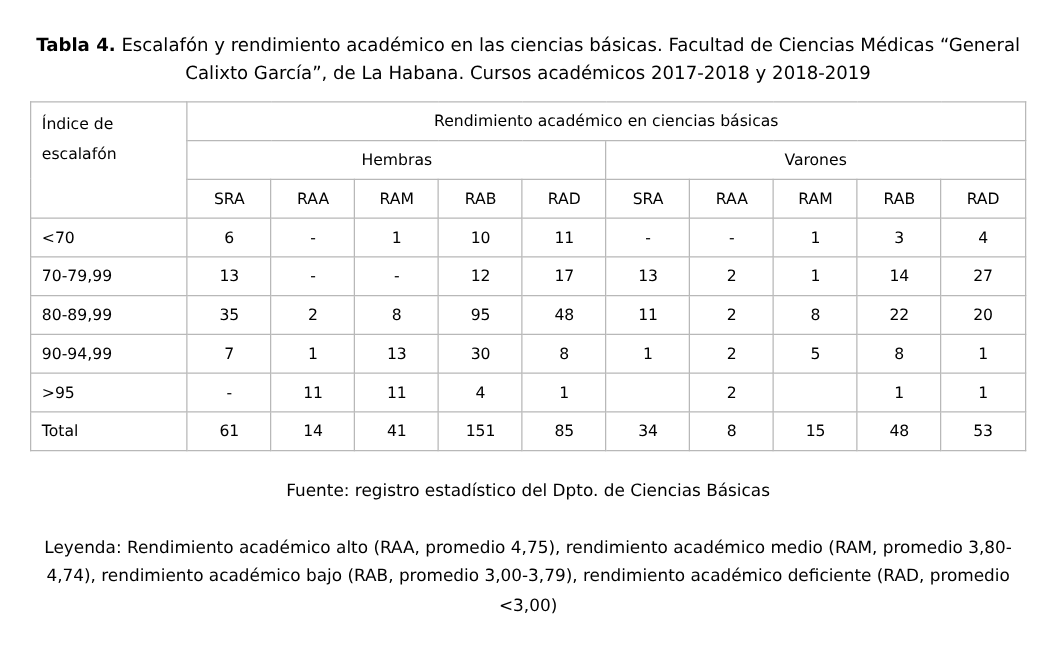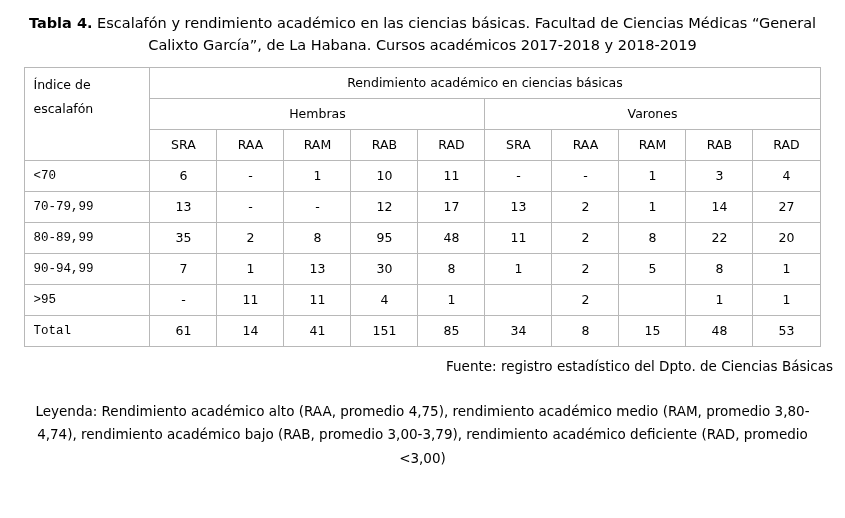--- a/index.html
+++ b/index.html
@@ -11,21 +11,21 @@
     height: 518px;
     background: #ffffff;
     font-family: "DejaVu Sans", sans-serif;
     color: #000000;
     overflow: hidden;
   }
   .page {
     width: 845px;
     height: 374px;
     box-sizing: border-box;
-    padding: 8px 12px 0 12px;
+    padding: 22px 12px 0 12px;
   }
   .caption {
     text-align: center;
     font-size: 14.5px;
     line-height: 1.55;
     margin: 4px 8px 10px 8px;
   }
   .caption .lbl {
     font-weight: bold;
   }
@@ -62,26 +62,25 @@
   .hdr-sex {
     font-size: 13px;
   }
   .hdr-sub {
     font-size: 12.5px;
   }
   .rowlabel {
     text-align: left !important;
     padding-left: 8px !important;
     font-size: 12.5px;
-    font-family: Liberation Mono, monospace;
   }
   .note {
-    text-align: right;
-    font-size: 13.5px;
-    margin-top: 9px;
+    text-align: center;
+    font-size: 13.5px;
+    margin-top: 22px;
     line-height: 1.6;
   }
   .legend {
     text-align: center;
     font-size: 13.5px;
     margin-top: 22px;
     line-height: 1.75;
     padding: 0 18px;
   }
 </style>

